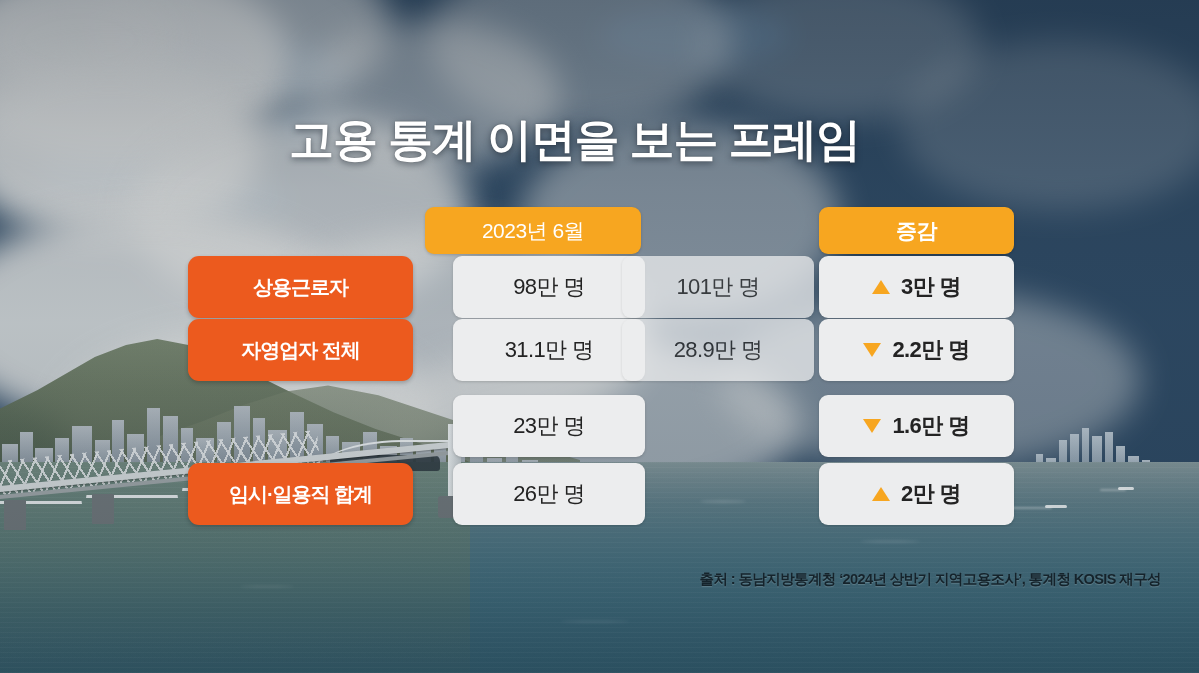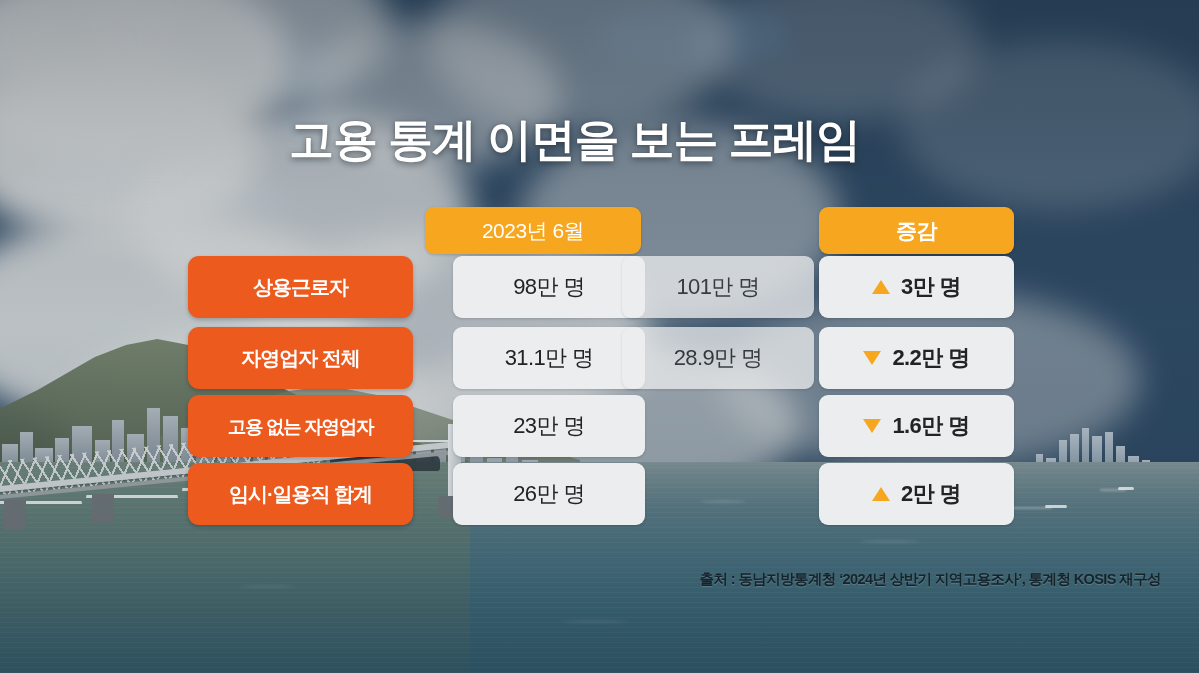--- a/index.html
+++ b/index.html
@@ -223,21 +223,21 @@
     display:flex; align-items:center; justify-content:center;
     box-shadow:0 1px 3px rgba(0,0,0,.18);
     white-space:nowrap;
   }
   .hdr.h1 { left:237px; width:216px; }
   .hdr.h2 { left:434px; width:192px; }
   .hdr.h3 { left:631px; width:195px; font-weight:bold; }
 
   .row { position:absolute; left:0; width:826px; height:62px; }
   .row.r0 { top:49px; }
-  .row.r1 { top:120px;border-radius:11px; }
+  .row.r1 { top:112px;border-radius:11px; }
   .row.r2 { top:188px; }
   .row.r3 { top:256px; }
 
   .rlabel {
     position:absolute; left:0; top:0; width:225px; height:62px;
     background:#EC5A1E;
     border-radius:11px;
     color:#ffffff;
     font-size:20px; font-weight:bold; letter-spacing:-1px;
     display:flex; align-items:center; justify-content:center;
@@ -415,21 +415,20 @@
       <div class="rlabel">자영업자 전체</div>
       <div class="cell c1">31.1만 명</div>
       <div class="cell c2">28.9만 명</div>
       <div class="cell c3">
         <span class="tri down"></span>
         <span>2.2만 명</span>
       </div>
     </div>
 
     <div class="row r2">
-      <div class="rlabel tight">고용 없는 자영업자</div>
       <div class="cell c1">23만 명</div>
       <div class="cell c3">
         <span class="tri down"></span>
         <span>1.6만 명</span>
       </div>
     </div>
 
     <div class="row r3">
       <div class="rlabel">임시·일용직 합계</div>
       <div class="cell c1">26만 명</div>

